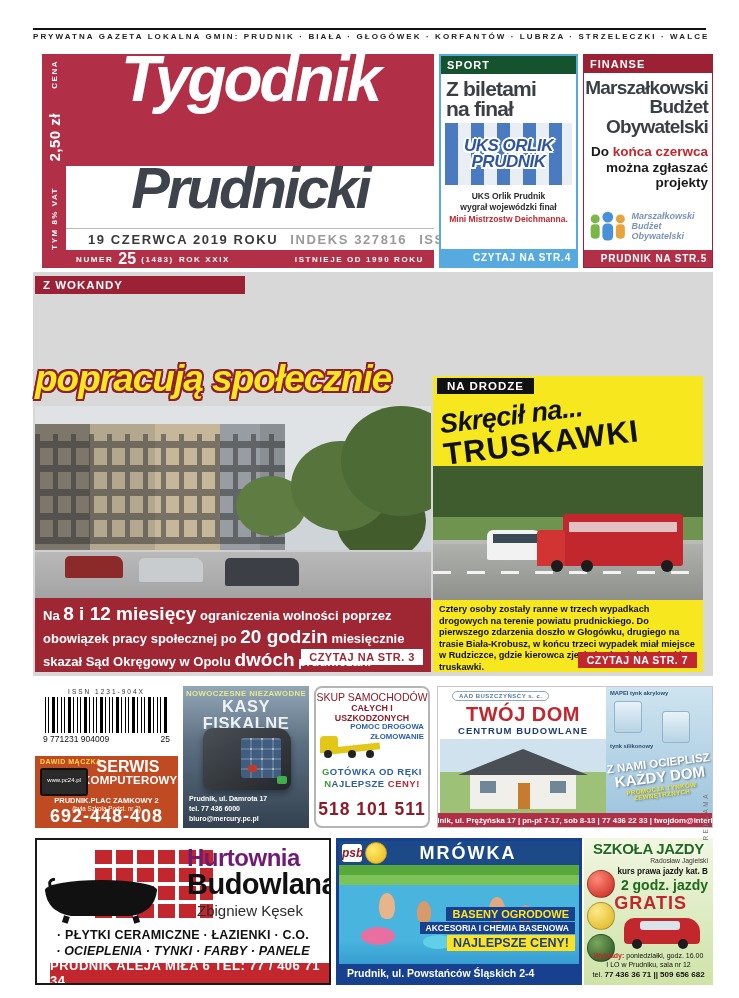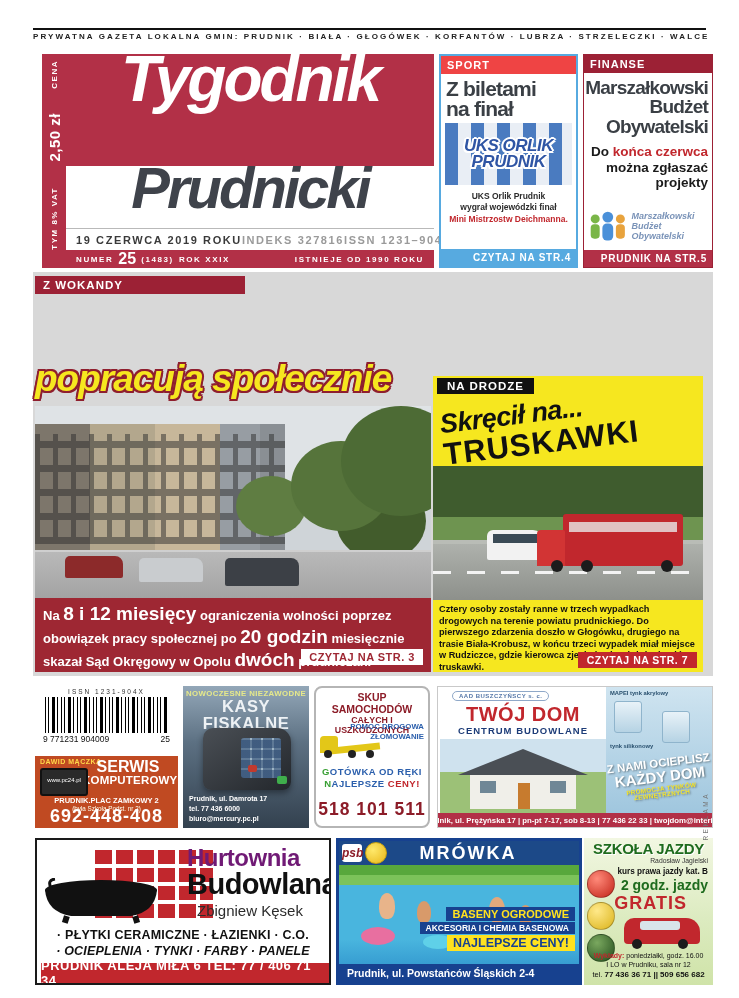--- a/index.html
+++ b/index.html
@@ -14,31 +14,31 @@
   
   .masthead{left:42px;top:54px;width:392px;height:214px;background:#b23047;}
   .price{position:absolute;left:0;top:0;width:24px;height:100%;display:flex;flex-direction:column;justify-content:space-between;align-items:center;padding:6px 0;box-sizing:border-box;}
   .price span{writing-mode:vertical-rl;transform:rotate(180deg);color:#fff;font-weight:bold;}
   .pr-small{font-size:8px;letter-spacing:1.5px;}
   .pr-big{font-size:15px;letter-spacing:.5px;}
   .t1{position:absolute;left:24px;top:-12px;right:0;margin:0;text-align:center;color:#fff;font-style:italic;font-weight:bold;font-size:64px;letter-spacing:-3px;}
   .whiteband{position:absolute;left:24px;top:112px;right:0;height:62px;background:#fff;overflow:hidden;}
   .t2{margin:-12px 0 0 0;text-align:center;color:#3f434b;font-style:italic;font-weight:bold;font-size:58px;letter-spacing:-3px;}
   .dateline{position:absolute;left:24px;top:174px;right:0;height:22px;background:#fff;border-top:1px solid #b9b9b9;display:flex;align-items:center;justify-content:space-between;padding:0 10px;box-sizing:border-box;}
-  .dateline span{font-size:11px;font-weight:bold;letter-spacing:1.6px;white-space:nowrap;}
+  .dateline span{font-size:13px;font-weight:bold;letter-spacing:1.6px;white-space:nowrap;margin-left:12px;}
   .dl-date{color:#3a3a3a;}
   .dl-gray{color:#9a9a9a;}
   .numbar{position:absolute;left:0;top:196px;right:0;height:18px;background:#b23047;display:flex;align-items:center;justify-content:space-between;padding:0 10px 0 34px;box-sizing:border-box;color:#fff;}
   .nb-left{display:flex;align-items:center;gap:5px;}
   .nb-s{font-size:8px;font-weight:bold;letter-spacing:1.6px;white-space:nowrap;}
   .nb-big{font-size:16px;font-weight:bold;line-height:1;}
 
   
   .sport{left:439px;top:54px;width:139px;height:214px;background:#fff;border:2px solid #57aae0;box-sizing:border-box;}
-  .sp-tag{background:#ef4444;color:#fff;font-weight:bold;font-size:11px;letter-spacing:1px;padding:3px 0 3px 6px;}
+  .sp-tag{background:#14532d;color:#fff;font-weight:bold;font-size:11px;letter-spacing:1px;padding:3px 0 3px 6px;}
   .sp-head{color:#3a3f45;font-weight:bold;font-size:21px;line-height:.95;letter-spacing:-.8px;padding:5px 0 4px 5px;white-space:pre-line;}
   .sp-logo{position:relative;height:62px;margin:0 4px;background:repeating-linear-gradient(90deg,#4a7bc0 0 13px,#e9eef5 13px 26px);text-decoration:underline;}
   .sp-logo-t{position:absolute;inset:0;display:flex;flex-direction:column;align-items:center;justify-content:center;color:#2f55a4;font-weight:bold;font-style:italic;font-size:17px;line-height:.95;letter-spacing:-.5px;text-shadow:2px 0 #fff,-2px 0 #fff,0 2px #fff,0 -2px #fff,1.5px 1.5px #fff,-1.5px -1.5px #fff,1.5px -1.5px #fff,-1.5px 1.5px #fff;}
   .sp-cap{text-align:center;font-size:8.5px;font-weight:bold;color:#2c2c2c;line-height:1.35;padding-top:6px;}
   .sp-cap .red{color:#c1272d;display:block;}
   .sp-cap span{display:block;}
   .sp-foot{position:absolute;left:0;right:0;bottom:0;background:#57aae0;color:#fff;font-weight:bold;font-size:10px;letter-spacing:.8px;text-align:right;padding:3px 5px;}
 
   
   .finanse{left:583px;top:54px;width:130px;height:214px;background:#fff;border:1px solid #9c2135;box-sizing:border-box;}
@@ -114,21 +114,21 @@
   .ks-t1{text-align:center;color:#e6e98a;font-weight:bold;font-size:7.8px;letter-spacing:.4px;padding-top:3px;}
   .ks-t2{text-align:center;color:#eef2f5;font-weight:bold;font-size:16.5px;letter-spacing:.5px;line-height:1;}
   .ks-dev{position:absolute;left:20px;top:42px;width:88px;height:62px;background:linear-gradient(145deg,#4a4f55,#23272c);border-radius:10px 14px 8px 8px;box-shadow:0 3px 6px rgba(0,0,0,.4);}
   .ks-scr{position:absolute;right:10px;top:10px;width:40px;height:40px;background:#9fb6c6;background-image:repeating-linear-gradient(0deg,rgba(40,70,110,.55) 0 8px,transparent 8px 10px),repeating-linear-gradient(90deg,rgba(40,70,110,.55) 0 9px,transparent 9px 11px);border-radius:3px;}
   .ks-green{position:absolute;right:4px;bottom:6px;width:10px;height:8px;background:#3fae4c;border-radius:2px;}
   .ks-red{position:absolute;right:34px;bottom:18px;width:9px;height:7px;background:#c13a2e;border-radius:2px;}
   .ks-addr{position:absolute;left:6px;bottom:4px;color:#fff;font-weight:bold;font-size:7px;line-height:1.45;text-align:left;}
   .ks-addr span{display:block;}
 
   .skup{left:314px;top:686px;width:116px;height:142px;background:#fff;border:2px solid #b5b5b5;border-radius:8px;box-sizing:border-box;text-align:center;overflow:hidden;}
-  .sk-l1{color:#8c1c28;font-weight:bold;font-size:10.5px;padding-top:3px;}
+  .sk-l1{color:#8c1c28;font-weight:normal;font-size:10.5px;padding-top:3px;}
   .sk-l2{color:#8c1c28;font-weight:bold;font-size:8.8px;}
   .sk-mid{position:absolute;right:4px;top:34px;color:#2b5fac;font-weight:bold;font-size:7.8px;line-height:1.25;text-align:right;}
   .sk-truckbox{position:absolute;left:4px;top:34px;width:62px;height:38px;}
   .sk-bed{position:absolute;left:10px;bottom:8px;width:50px;height:7px;background:#e3c718;transform:rotate(-6deg);}
   .sk-cab{position:absolute;left:0;bottom:7px;width:18px;height:17px;background:#e3c718;border-radius:4px 3px 0 0;}
   .sk-wh{position:absolute;width:8px;height:8px;border-radius:50%;background:#222;bottom:2px;}
   .sk-wh1{left:4px;} .sk-wh2{left:28px;} .sk-wh3{left:46px;}
   .sk-g{font-weight:bold;font-size:9.5px;letter-spacing:.5px;position:absolute;left:0;right:0;}
   .sk-g1{top:78px;} .sk-g2{top:90px;}
   .sk-green{color:#3aa035;} .sk-blue{color:#2b5fac;} .sk-red{color:#c1272d;}
@@ -157,21 +157,21 @@
 
   
   .hurt{left:35px;top:838px;width:296px;height:147px;background:#fff;border:2px solid #1a1a1a;box-sizing:border-box;overflow:hidden;}
   .hb-tiles{position:absolute;left:58px;top:6px;width:118px;height:72px;background:#c1272d;background-image:repeating-linear-gradient(90deg,transparent 0 17px,#fff 17px 21px),repeating-linear-gradient(0deg,transparent 0 14px,#fff 14px 18px);}
   .hb-tub{position:absolute;left:4px;top:38px;}
   .hb-t1{position:absolute;left:150px;top:4px;font-size:24px;font-weight:bold;color:#701a75;letter-spacing:-.5px;}
   .hb-t2{position:absolute;left:150px;top:28px;font-size:29px;font-weight:bold;color:#101010;letter-spacing:-.5px;}
   .hb-owner{position:absolute;left:160px;top:62px;font-size:15px;color:#2c2c2c;}
   .hb-i1{position:absolute;left:0;right:0;top:88px;text-align:center;font-weight:bold;font-size:12.5px;color:#111;letter-spacing:.2px;}
   .hb-i2{position:absolute;left:0;right:0;top:104px;text-align:center;font-weight:bold;font-size:12.5px;color:#111;letter-spacing:.2px;font-style:italic;}
-  .hb-foot{position:absolute;left:4px;right:0;bottom:0;height:20px;background:#c1272d;color:#fff;font-weight:bold;font-size:13px;display:flex;align-items:center;justify-content:center;letter-spacing:.5px;}
+  .hb-foot{position:absolute;left:13px;right:0;bottom:0;height:20px;background:#c1272d;color:#fff;font-weight:bold;font-size:13px;display:flex;align-items:center;justify-content:center;letter-spacing:.5px;}
 
   .mrow{left:336px;top:838px;width:246px;height:147px;border:3px solid #17418f;box-sizing:border-box;background:linear-gradient(#58a83c 0 34px,#7cc35a 34px 44px,#49b5de 44px 70%,#2a8cc8 100%);overflow:hidden;}
   .mr-topbar{position:absolute;left:0;right:0;top:0;height:24px;background:rgba(23,65,143,.92);display:flex;align-items:center;}
   .mr-psb{width:20px;height:18px;margin-left:3px;background:#fff;border-radius:3px;color:#8c1c28;font-weight:bold;font-style:italic;font-size:12px;text-align:center;line-height:18px;}
   .mr-ant{width:20px;height:20px;margin-left:3px;border-radius:50%;background:radial-gradient(circle at 35% 35%,#ffe96b,#e8b719);border:1px solid #caa30f;}
   .mr-title{flex:1;text-align:center;color:#fff;font-weight:bold;font-size:18px;letter-spacing:2px;padding-right:30px;}
   .mr-person{position:absolute;border-radius:50% 50% 40% 40%;}
   .mr-p1{left:40px;top:52px;width:16px;height:26px;background:#e8b48a;}
   .mr-p2{left:78px;top:60px;width:14px;height:22px;background:#d89a6a;}
   .mr-p3{left:150px;top:56px;width:16px;height:26px;background:#e3a87c;}

